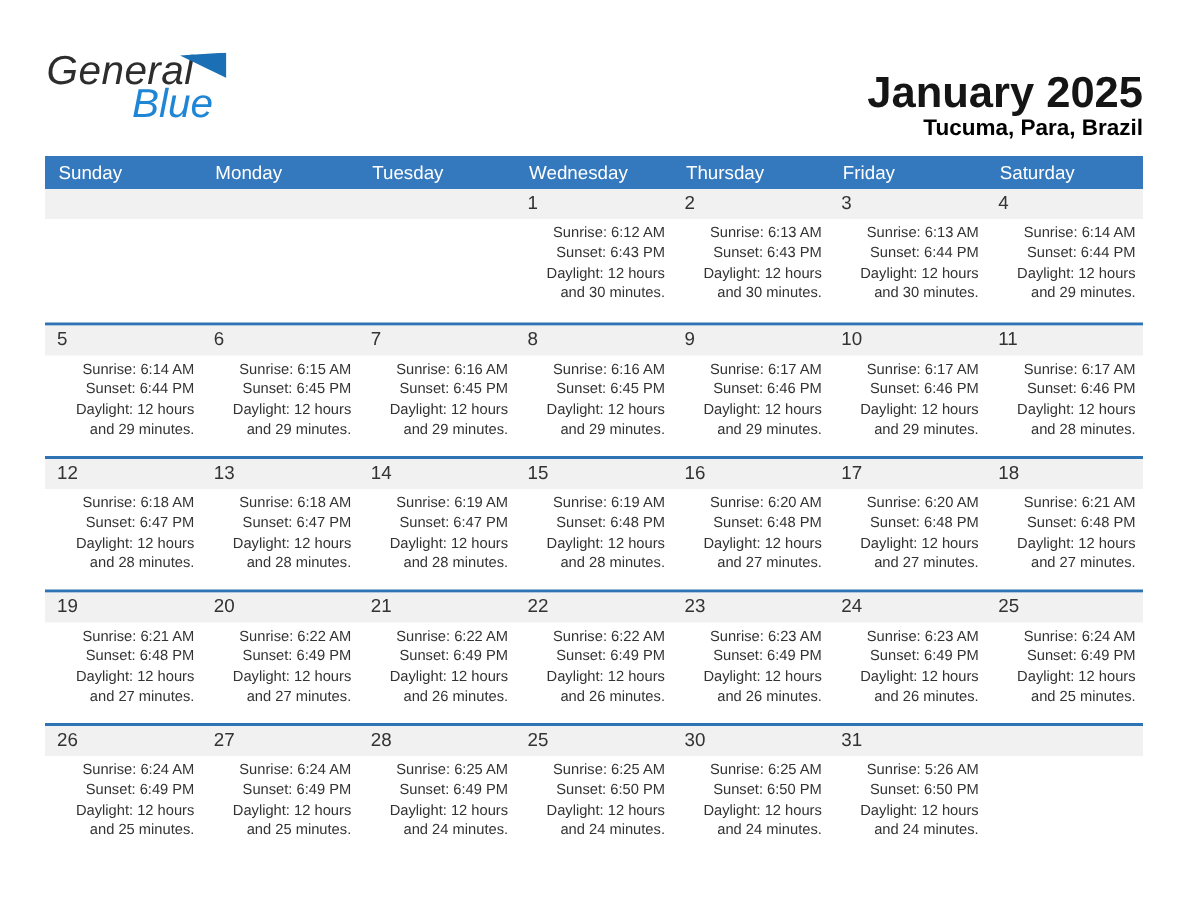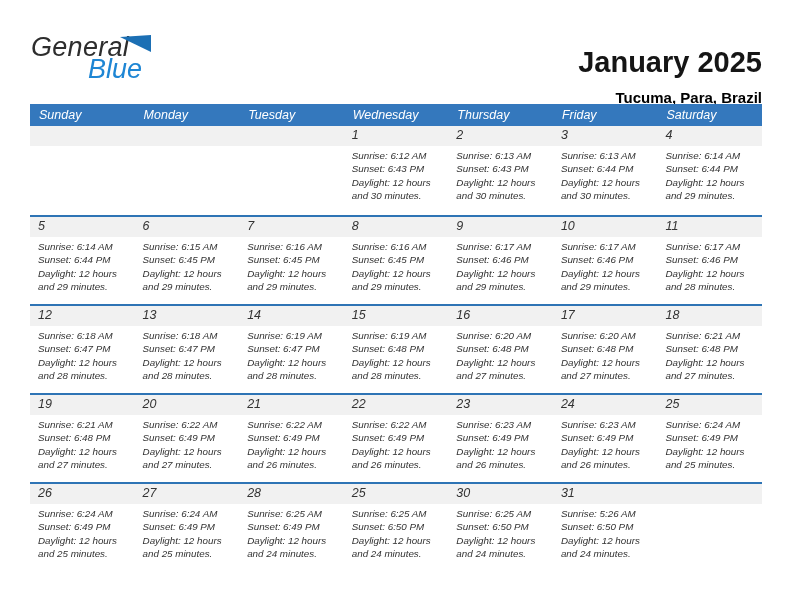--- a/index.html
+++ b/index.html
@@ -22,42 +22,42 @@
     clip-path: polygon(0 12%, 100% 0, 100% 100%);
   }
 
   
   .title {
     position: absolute; right: 30px; top: 47px;
     font-size: 29px; color: #151515; text-align: right; line-height: 1.1; font-weight: bold;
   }
   .location {
     position: absolute; right: 30px; top: 77px;
-    font-size: 15px; font-weight: bold; color: #000; text-align: right; margin-top: 12px;
+    font-size: 15px; font-weight: bold; color: #000; text-align: right;
   }
 
   
-  .calendar { position: absolute; left: 30px; top: 104px; width: 732px; font-style: italic; }
+  .calendar { position: absolute; left: 30px; top: 104px; width: 732px; }
   .weekday-row {
     display: flex; background: var(--header-bar, #3478BD);
     height: 22px; align-items: center;
   }
   .weekday { flex: 1 1 0; color: #ffffff; font-size: 12.5px; padding-left: 9px; }
 
   .week { height: 89px; overflow: hidden; }
   .week + .week { border-top: 2px solid var(--week-divider, #2E74B5); }
   .week:last-child { height: 112px; }
 
   .strip { display: flex; background: var(--day-strip, #F1F1F1); padding: 3px 0 3px 0; }
   .num { flex: 1 1 0; font-size: 12.5px; color: #333333; padding-left: 8px; line-height: 1.1; }
 
   .details { display: flex; }
   .cell {
     flex: 1 1 0; padding: 3px 5px 0 8px;
-    font-size: 9.8px; color: #333333; line-height: 1.38;
+    font-size: 9.8px; color: #333333; line-height: 1.38; text-align: right;
   }
 </style>
 </head>
 <body>
 
 <div class="page">
 
   <div class="logo">
     <div class="logo-general">General</div>
     <span class="logo-triangle"></span>

